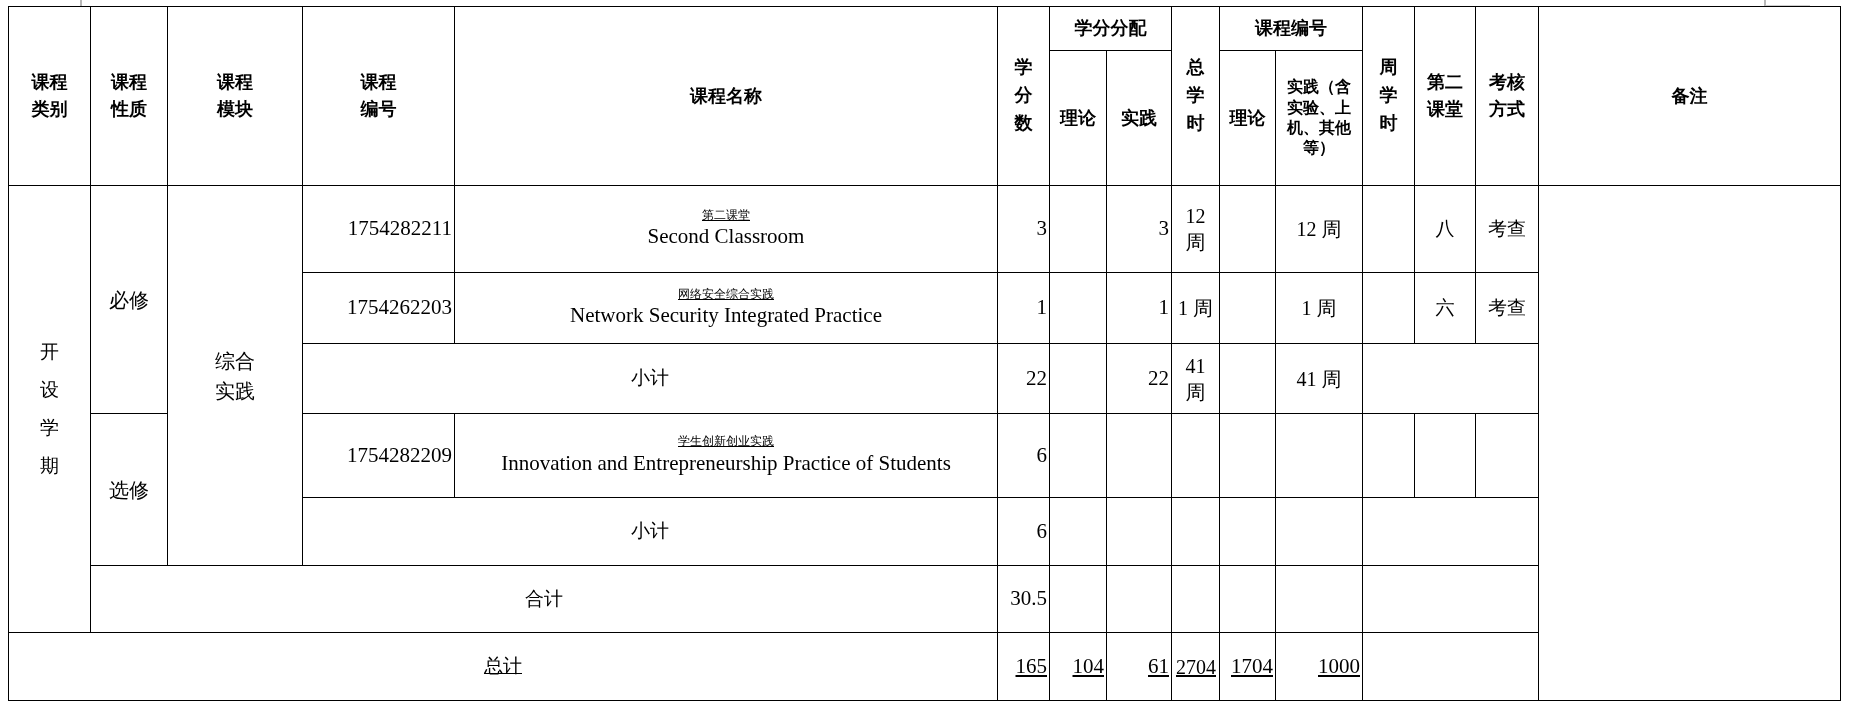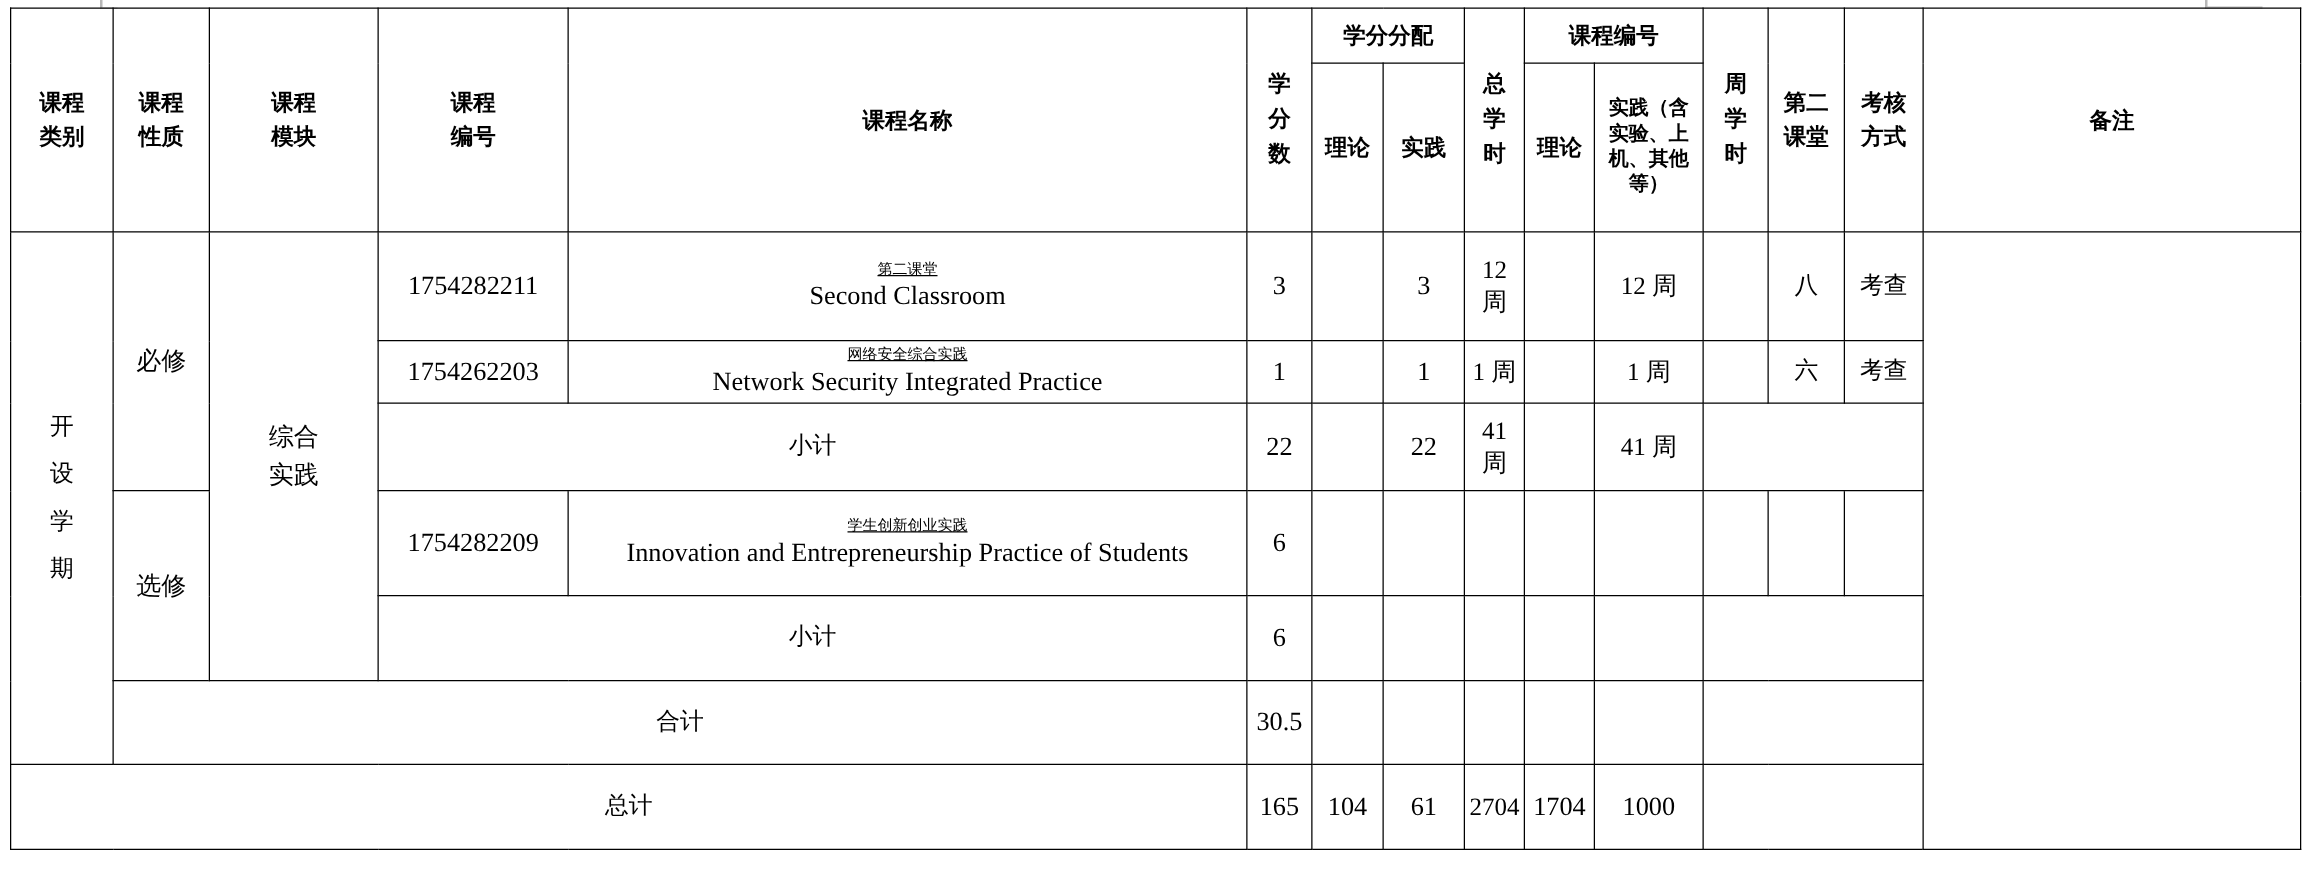--- a/index.html
+++ b/index.html
@@ -54,33 +54,33 @@
   }
   td.vbody .vert { line-height: 2.0; font-size: 19px; }
   td.hpr {
     font-size: 16px;
     line-height: 1.28;
     padding: 0 4px;
     word-break: break-all;
   }
   .zh { font-size: 12px; text-decoration: underline; }
   .en { font-size: 21px; }
-  td.num { font-size: 21px; }
+  td.num { font-size: 21px; text-align: right; }
   td.wks { font-size: 20px; padding: 0 3px; }
   td.sem { font-size: 19px; }
   
   tr.hr1 { height: 44px; }
   tr.hr2 { height: 135px; }
   tr.r1 { height: 87px; }
-  tr.r2 { height: 50px; }
+  tr.r2 { height: 71px; }
   tr.r3 { height: 70px; }
   tr.r4 { height: 84px; }
   tr.r5 { height: 68px; }
   tr.r6 { height: 67px; }
-  tr.r7 { height: 68px; }
+  tr.r7 { height: 68px; text-decoration: underline; }
   
   .artifact-left {
     position: absolute;
     left: 80px; top: 0;
     width: 12px; height: 6px;
     border-left: 2px solid #b8b8b8;
     border-bottom: 1px solid #cfcfcf;
   }
   .artifact-right {
     position: absolute;

